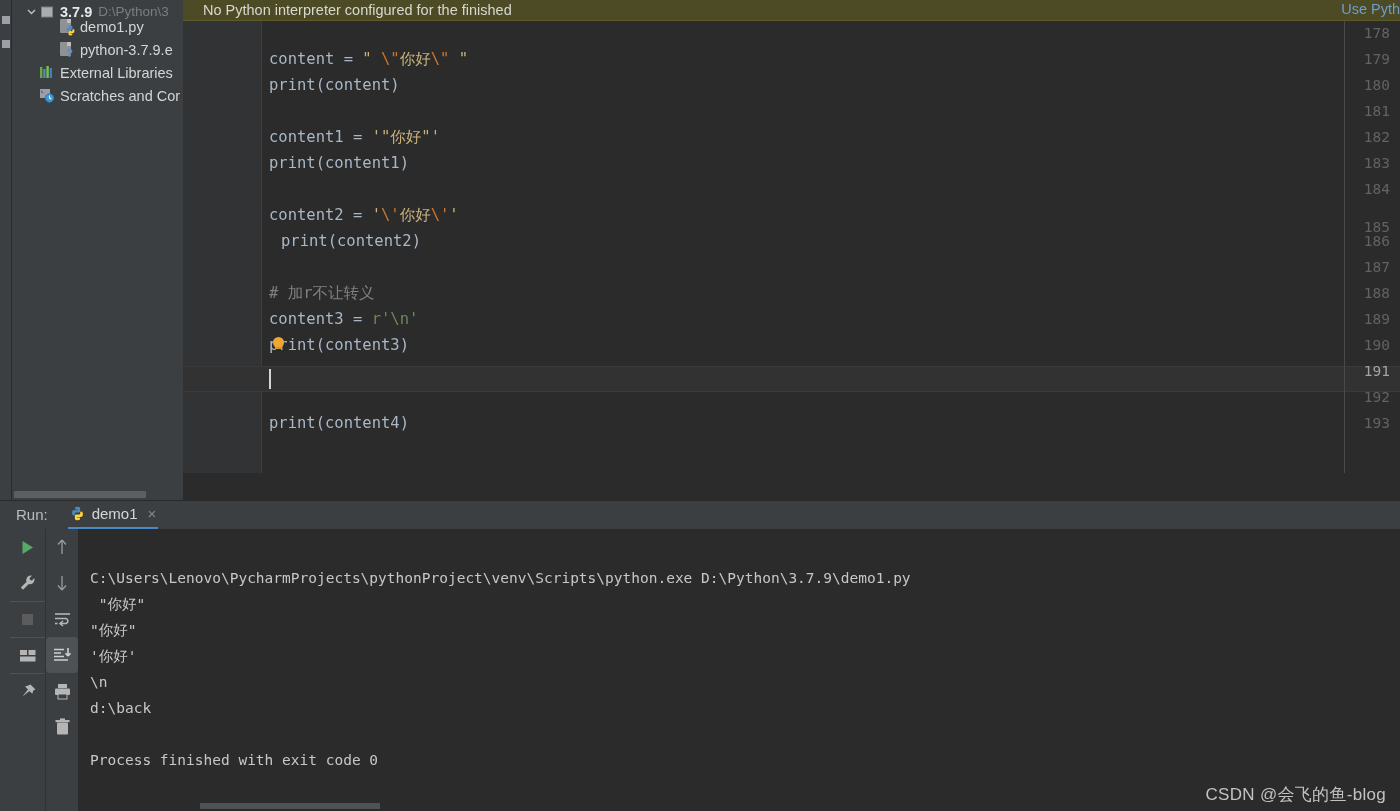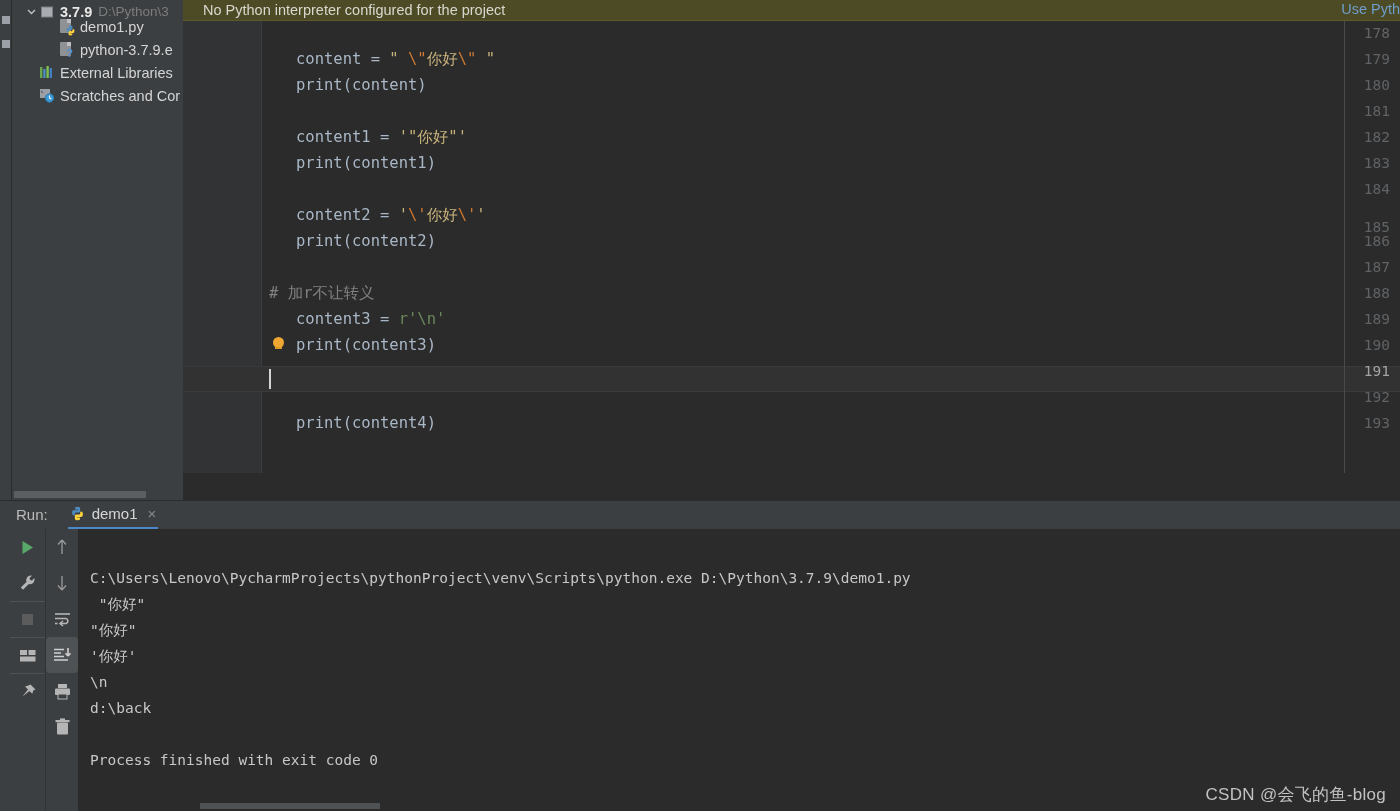--- a/index.html
+++ b/index.html
@@ -185,21 +185,21 @@
     left: 0; width: 1217px;
     height: 26px;
     background: #323232;
     border-top: 1px solid #3a3a3a;
     border-bottom: 1px solid #3a3a3a;
   }
   .tok-strq  { color: #c9b37c; }
   .tok-esc   { color: #cc7832; }
   .tok-green { color: #6a8759; }
   .tok-cmt   { color: #808080; }
-  .tok-def   { color: #a9b7c6; margin-left: 27px; }
+  .tok-def   { color: #a9b7c6; }
   .caret {
     position: absolute;
     width: 2px; height: 20px;
     background: #d4d4d4;
     top: 3px;
   }
   .bulb {
     position: absolute;
     width: 11px; height: 11px;
     border-radius: 50%;
@@ -437,21 +437,21 @@
       <span class="lbl">Scratches and Cor</span>
     </div>
   </div>
 
   <div class="sb-hscroll-track">
     <div class="sb-hscroll-thumb" style="left:2px;top:2px;"></div>
   </div>
   <div class="sidebar-divider"></div>
 
   <div class="notif-bar">
-    <span class="notif-text">No Python interpreter configured for the project</span>
+    <span class="notif-text">No Python interpreter configured for the finished</span>
     <span class="notif-link">Use Pyth</span>
   </div>
 
   <div class="editor">
     <div class="gutter"></div>
     <div class="gutter-border"></div>
     <div class="code-area"></div>
 
     <div class="current-line-hl" style="top:345px;"></div>
 
@@ -470,21 +470,21 @@
     <div class="ln" style="top:311px;">190</div>
     <div class="ln current" style="top:337px;">191</div>
     <div class="ln" style="top:363px;">192</div>
     <div class="ln" style="top:389px;">193</div>
 
     <div class="cline" style="top:25px;left:79px;"><span class="tok-def">content = </span><span class="tok-strq">" </span><span class="tok-esc">\"</span><span class="tok-strq">你好</span><span class="tok-esc">\"</span><span class="tok-strq"> "</span></div>
     <div class="cline" style="top:51px;left:79px;"><span class="tok-def">print(content)</span></div>
     <div class="cline" style="top:103px;left:79px;"><span class="tok-def">content1 = </span><span class="tok-strq">'"你好"'</span></div>
     <div class="cline" style="top:129px;left:79px;text-align:center;"><span class="tok-def">print(content1)</span></div>
     <div class="cline" style="top:181px;left:79px;"><span class="tok-def">content2 = </span><span class="tok-strq">'</span><span class="tok-esc">\'</span><span class="tok-strq">你好</span><span class="tok-esc">\'</span><span class="tok-strq">'</span></div>
-    <div class="cline" style="top:207px;left:79px;"><span class="tok-def">print(content2)</span></div>
+    <div class="cline" style="top:207px;left:91px;"><span class="tok-def">print(content2)</span></div>
     <div class="cline" style="top:259px;left:79px;"><span class="tok-cmt"># 加r不让转义</span></div>
     <div class="cline" style="top:285px;left:79px;"><span class="tok-def">content3 = </span><span class="tok-green">r'\n'</span></div>
     <div class="cline" style="top:311px;left:79px;"><span class="tok-def">print(content3)</span></div>
     <div class="cline" style="top:389px;left:79px;"><span class="tok-def">print(content4)</span></div>
 
     <div class="bulb" style="left:90px;top:316px;"></div>
 
     <div class="caret" style="left:86px;top:348px;"></div>
 
     <div class="editor-right-line"></div>

